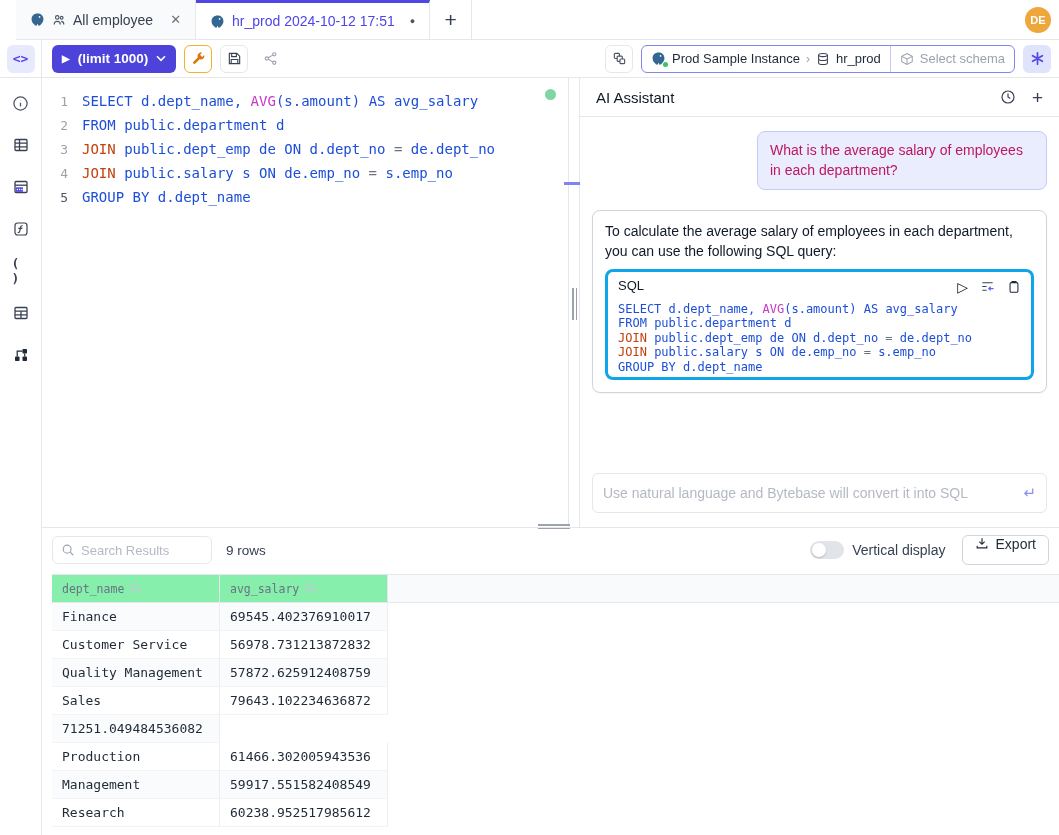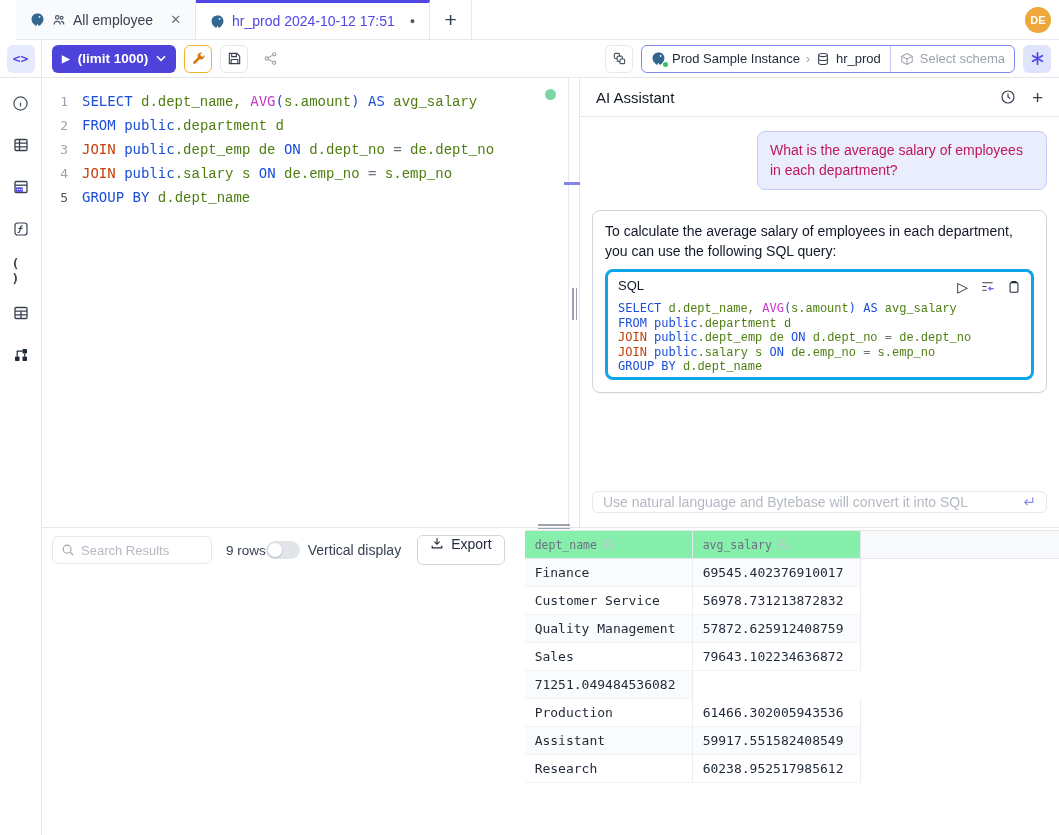--- a/index.html
+++ b/index.html
@@ -40,21 +40,21 @@
   .side-icon { width:18px; height:18px; display:flex; align-items:center; justify-content:center; cursor:pointer; color:#374151; }
   .side-icon.parens { font-family:"DejaVu Sans Mono", monospace; font-size:13px; font-weight:bold; letter-spacing:2px; }
   .right-col { flex:1; display:flex; flex-direction:column; min-width:0; }
   .upper { height:449px; display:flex; min-height:0; }
 
   
   .editor { flex:1; position:relative; padding-top:11px; overflow:hidden; }
   .code-line { display:flex; height:24px; align-items:center; font-family:"DejaVu Sans Mono", monospace; font-size:14px; }
   .code-line .gutter { width:40px; text-align:right; padding-right:14px; color:#9ca3af; font-size:13px; flex:none; }
   .code-line:last-child .gutter { color:#4b5563; }
-  .tk-kw { color:#1d4ed8; } .tk-fn { color:#c837c8; } .tk-t { color:#4d7c0f;font-family:Liberation Mono, monospace; }
+  .tk-kw { color:#1d4ed8; } .tk-fn { color:#c837c8; } .tk-t { color:#1d4ed8; }
   .tk-p { color:#1d4ed8; } .tk-op { color:#6b7280; } .tk-gy { color:#c2410c; }
   .green-dot { position:absolute; top:11px; right:12px; width:11px; height:11px; border-radius:50%; background:#7ed6a4; }
 
   
   .v-divider { width:12px; border-left:1px solid #e5e7eb; border-right:1px solid #e5e7eb; position:relative; cursor:col-resize; }
   .purple-dash { position:absolute; top:104px; left:-5px; width:16px; height:3px; background:#8183f4; }
   .grip-v { position:absolute; top:210px; left:3px; display:flex; gap:2px; }
   .grip-v i { display:block; width:1.5px; height:32px; background:#9ca3af; }
 
   
@@ -67,27 +67,27 @@
   .user-bubble { align-self:flex-end; max-width:290px; background:#e9edfd; border:1px solid #c3cbfa; border-radius:8px; padding:8px 12px; font-size:14px; line-height:1.45; color:#be185d; margin-top:4px; }
   .bot-bubble { margin-top:20px; background:#fff; border:1px solid #d1d5db; border-radius:8px; padding:10px 12px 12px; font-size:14px; line-height:1.45; color:#111827; box-shadow:0 1px 2px rgba(0,0,0,.04); }
   .code-card { margin-top:8px; border:3px solid #0ea5e9; border-radius:8px; padding:5px 10px 2px; }
   .code-card-head { display:flex; align-items:center; }
   .code-card-head .lang { font-size:13px; color:#111827; }
   .code-card-icons { margin-left:auto; display:flex; align-items:center; gap:12px; }
   .code-card-icons .run-outline { font-size:14px; color:#111827; cursor:pointer; line-height:1; }
   .code-card .code-line { height:14.5px; font-size:12px; }
   .code-card .code-body { margin-top:6px; }
   .ai-inputwrap { flex:none; padding:8px 12px 14px; }
-  .ai-inputbox { height:22px; border:1px solid #e5e7eb; border-radius:6px; display:flex; align-items:center; padding:0 10px; }
+  .ai-inputbox { height:40px; border:1px solid #e5e7eb; border-radius:6px; display:flex; align-items:center; padding:0 10px; }
   .ai-inputbox input { flex:1; border:none; outline:none; font-size:14px; color:#111827; font-family:"Liberation Sans", sans-serif; }
   .ai-inputbox input::placeholder { color:#b4b9c3; }
   .ai-inputbox .enter { color:#8b8ff5; font-size:15px; }
 
   
-  .results { height:308px; border-top:1px solid #e5e7eb; position:relative; display:flex; flex-direction:row; }
+  .results { height:308px; border-top:1px solid #e5e7eb; position:relative; display:flex; flex-direction:column; }
   .h-grip { position:absolute; top:-4px; left:496px; display:flex; flex-direction:column; gap:2px; }
   .h-grip i { display:block; width:32px; height:1.5px; background:#9ca3af; }
   .results-toolbar { height:44px; flex:none; display:flex; align-items:center; padding:0 10px; }
   .search-box { width:160px; height:28px; border:1px solid #e5e7eb; border-radius:6px; display:flex; align-items:center; gap:6px; padding:0 8px; }
   .search-box input { flex:1; min-width:0; border:none; outline:none; font-size:13px; color:#374151; font-family:"Liberation Sans", sans-serif; }
   .search-box input::placeholder { color:#b4b9c3; }
   .rowcount { margin-left:14px; font-size:13.5px; color:#374151; }
   .results-toolbar .spacer { flex:1; }
   .toggle { width:34px; height:18px; border-radius:10px; background:#e1e4e8; position:relative; cursor:pointer; }
   .toggle .knob { position:absolute; top:2px; left:2px; width:14px; height:14px; border-radius:50%; background:#fff; box-shadow:0 1px 2px rgba(0,0,0,.2); }
@@ -418,21 +418,21 @@
               <div class="trow striped">
                 <div class="td">71251.049484536082</div>
                 <div class="filler"></div>
               </div>
               <div class="trow">
                 <div class="td">Production</div>
                 <div class="td">61466.302005943536</div>
                 <div class="filler"></div>
               </div>
               <div class="trow striped">
-                <div class="td">Assistant</div>
+                <div class="td">Management</div>
                 <div class="td">59917.551582408549</div>
                 <div class="filler"></div>
               </div>
               <div class="trow">
                 <div class="td">Research</div>
                 <div class="td">60238.952517985612</div>
                 <div class="filler"></div>
               </div>
             </div>
         </div>

